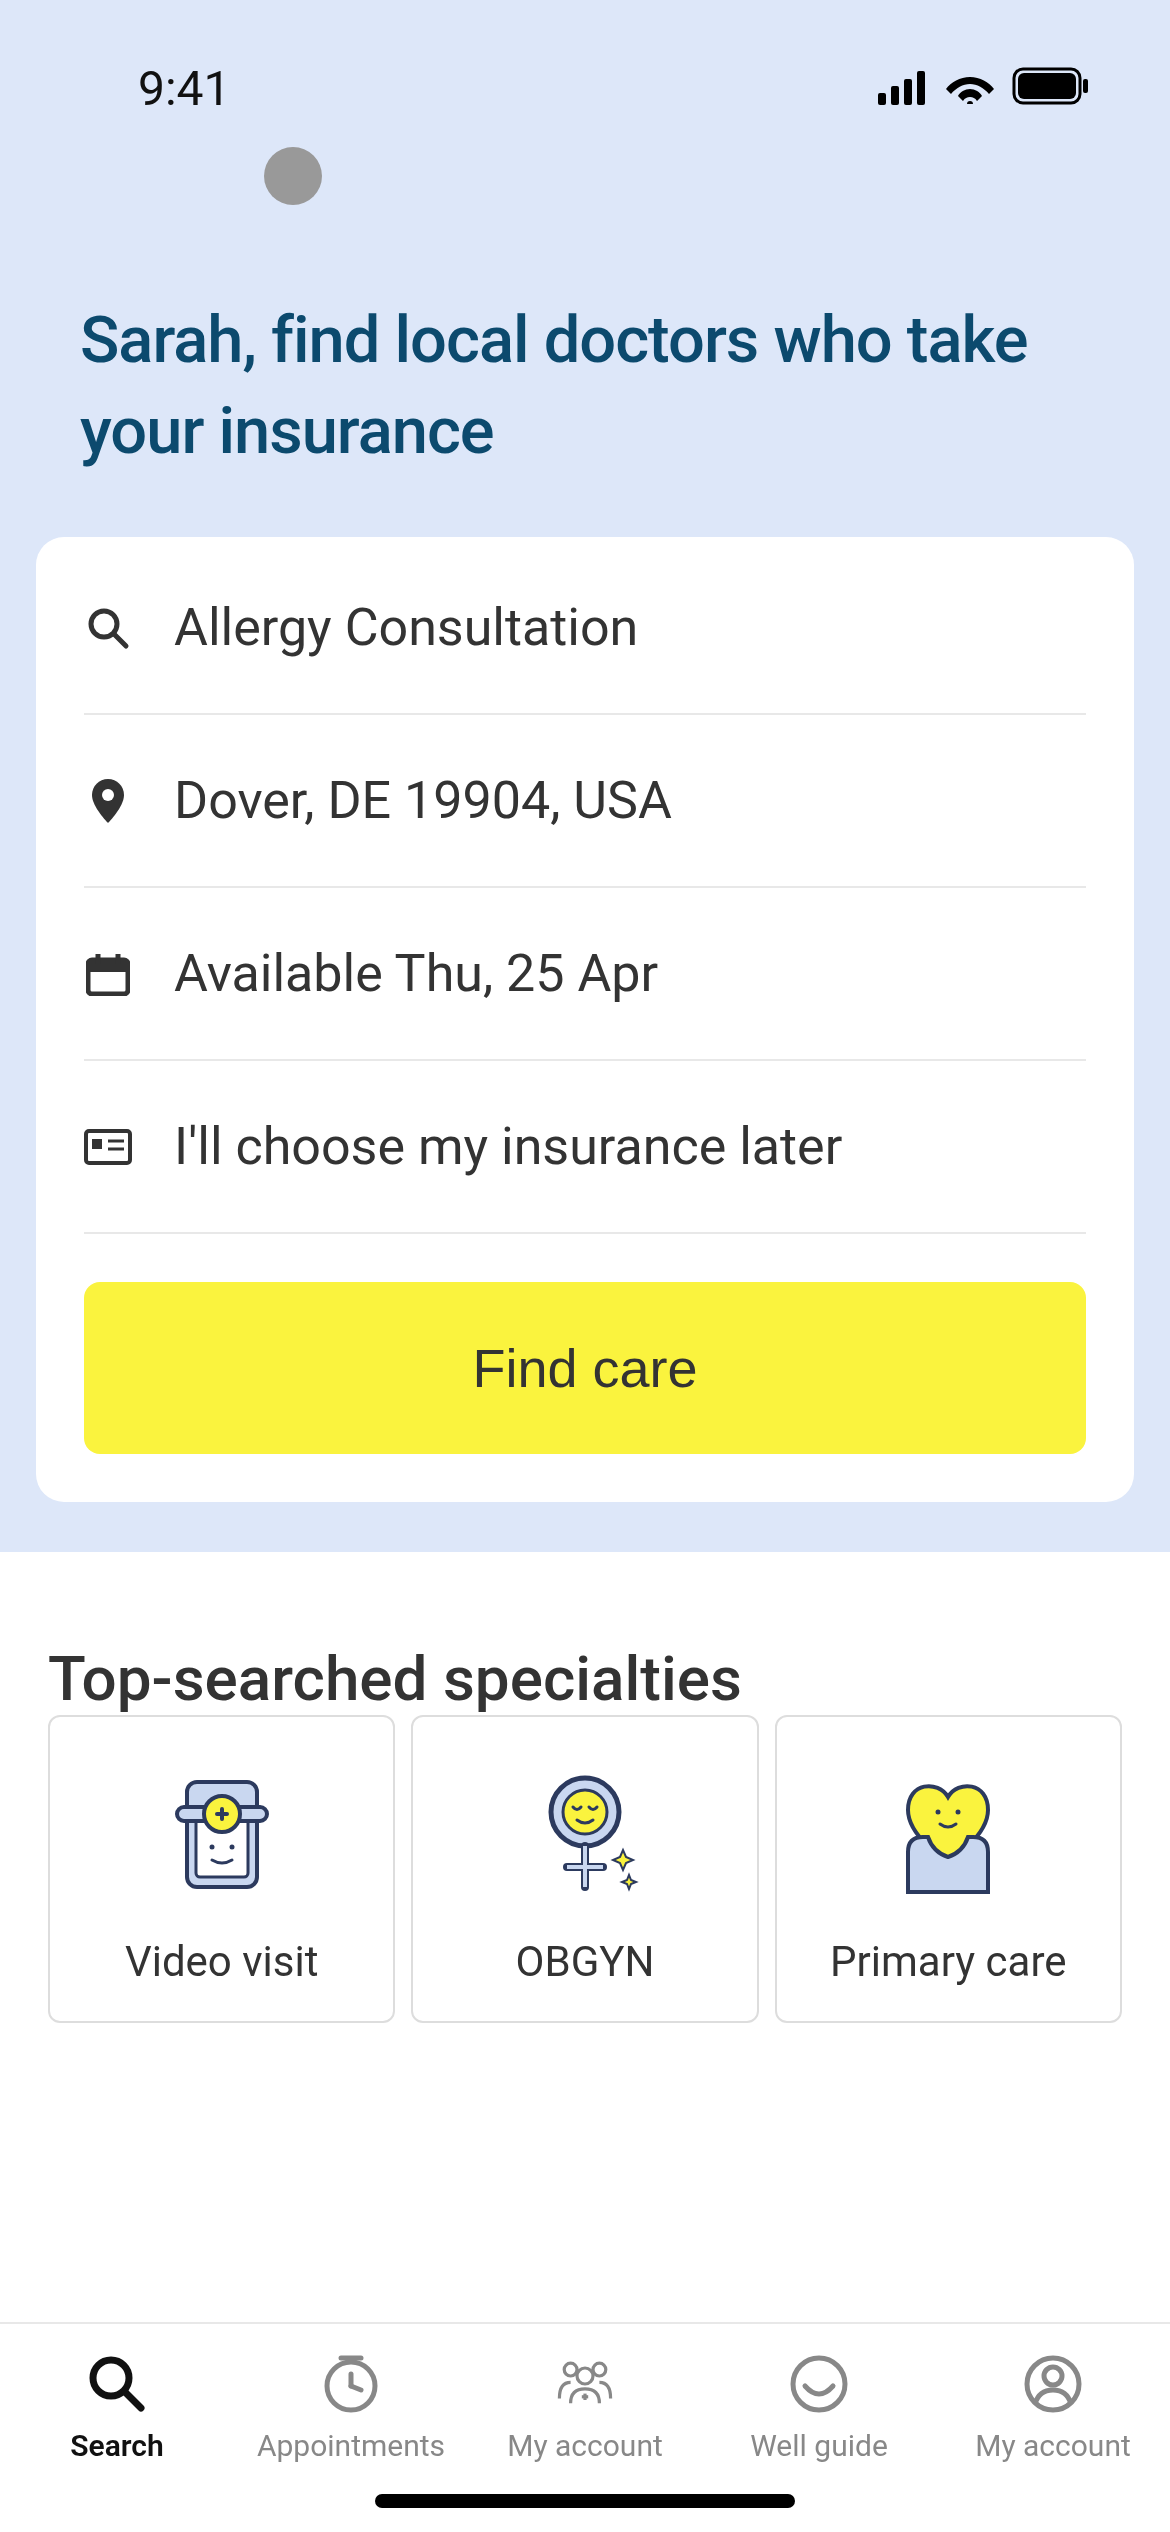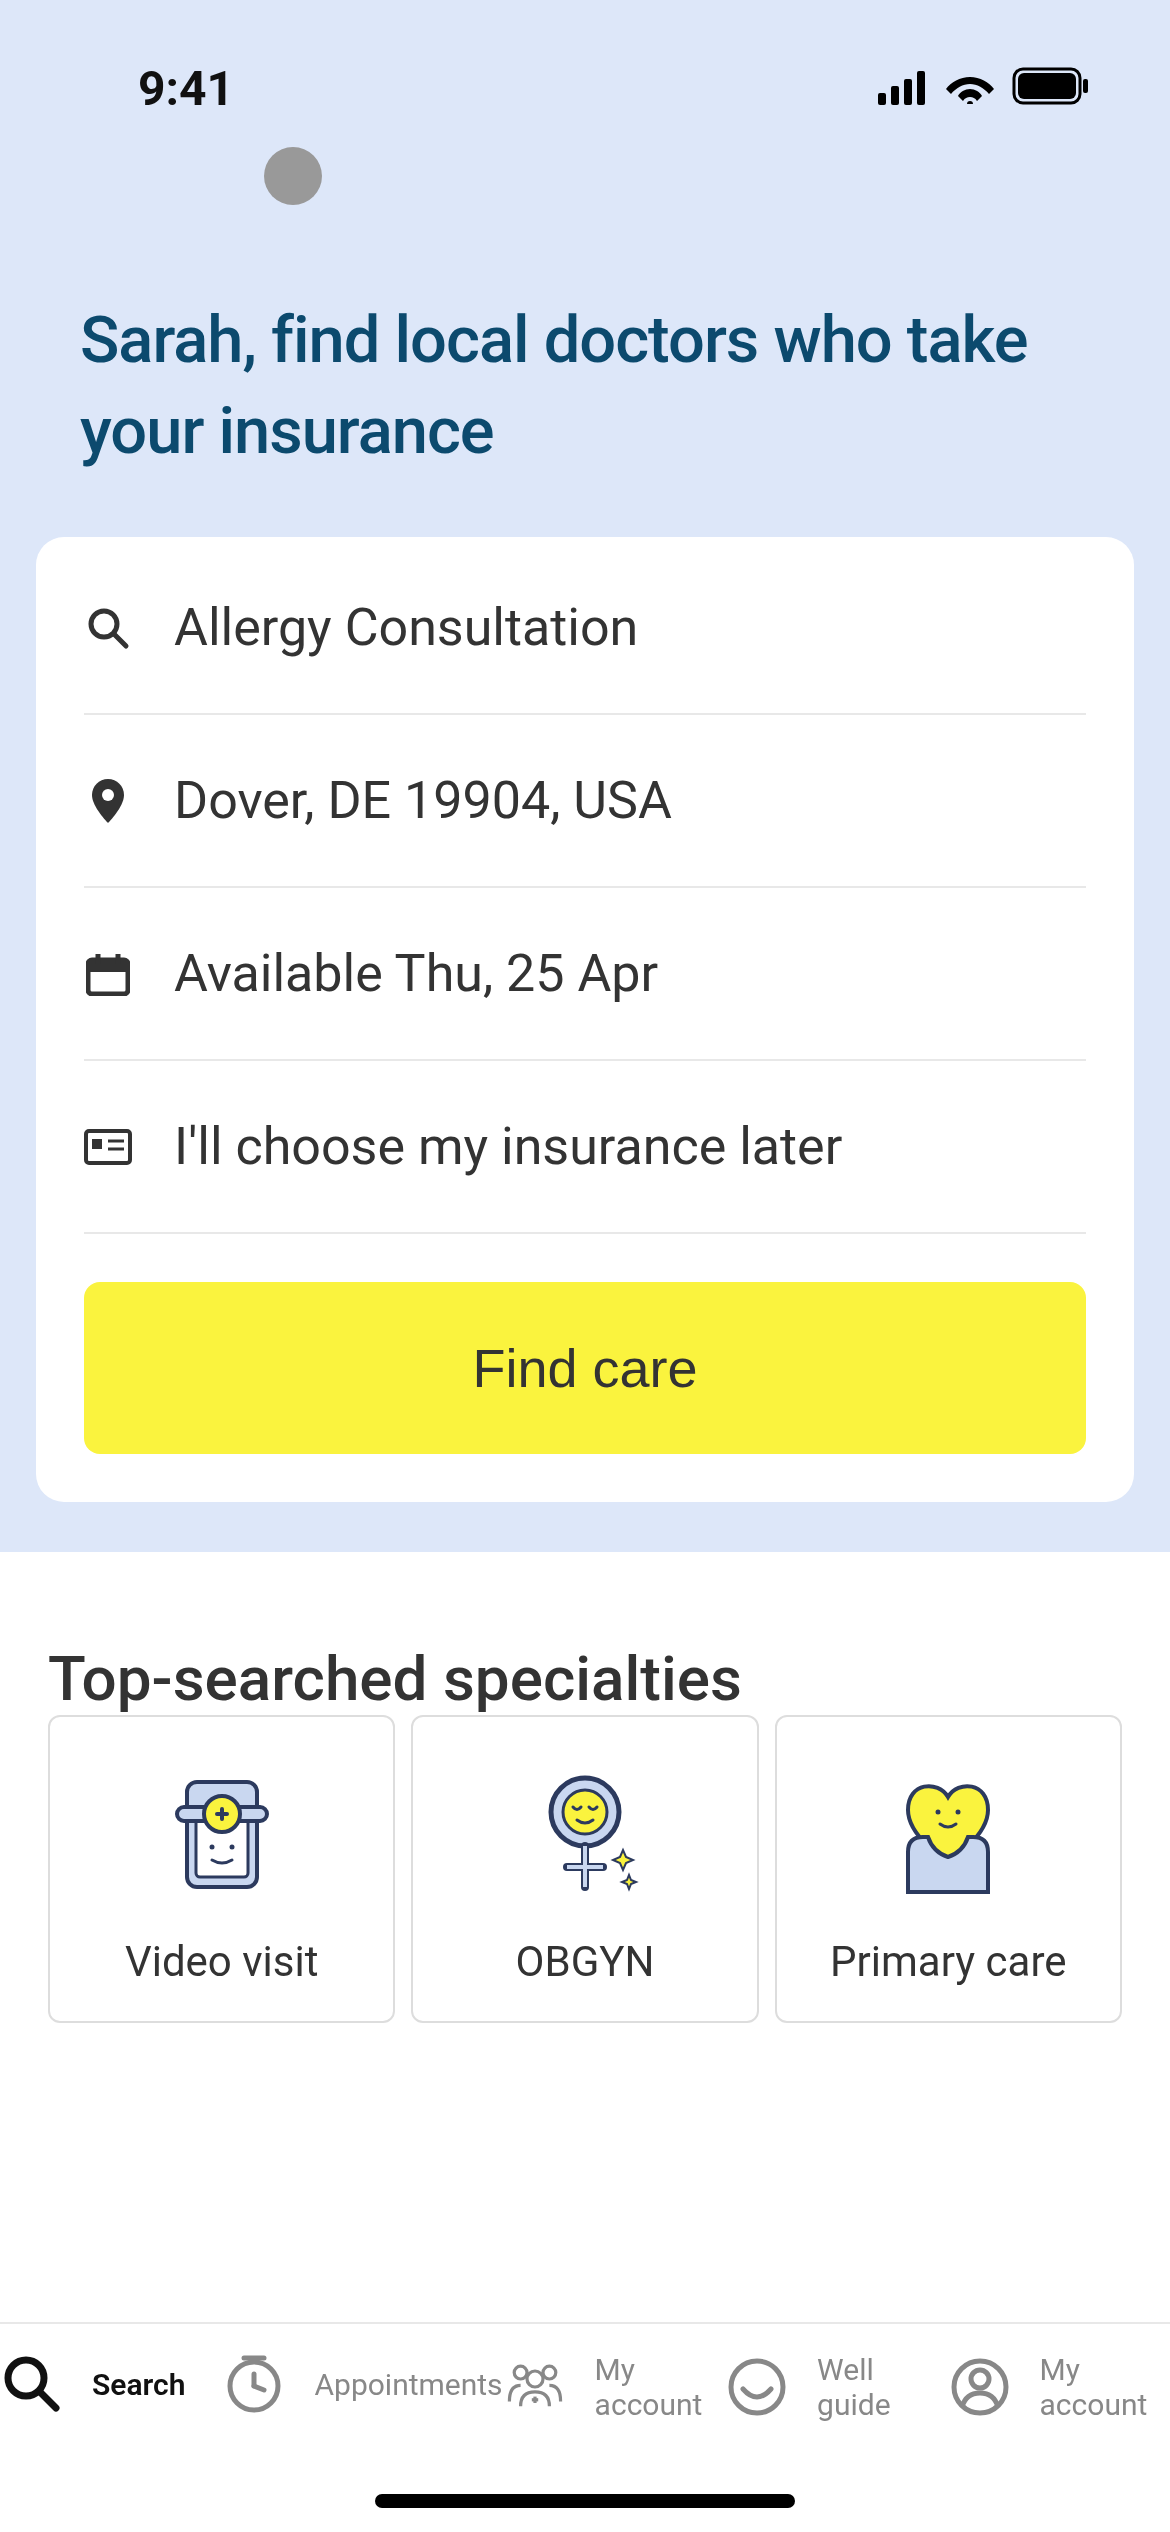--- a/index.html
+++ b/index.html
@@ -14,21 +14,21 @@
     .header-area {
       background: #dde7f9;
       padding-bottom: 50px;
     }
     .status-bar {
       display: flex;
       justify-content: space-between;
       align-items: center;
       padding: 60px 80px 20px 138px;
       font-size: 48px;
-      font-weight: 700;
+      font-weight: 400;
       color: #111;
     }
     .status-icons {
       display: flex;
       gap: 18px;
       align-items: center;
     }
     .gray-dot {
       width: 58px;
       height: 58px;
@@ -125,23 +125,23 @@
       height: 210px;
       background: #fff;
       border-top: 2px solid #e8e8e8;
       display: flex;
       justify-content: space-around;
       align-items: flex-start;
       padding-top: 28px;
     }
     .nav-item {
       display: flex;
-      flex-direction: row;
-      align-items: center;
-      gap: 28px;
+      flex-direction: column;
+      align-items: center;
+      gap: 12px;
       cursor: pointer;
       flex: 1;
     }
     .nav-icon {
       width: 64px;
       height: 64px;
       display: flex;
       align-items: center;
       justify-content: center;
     }

